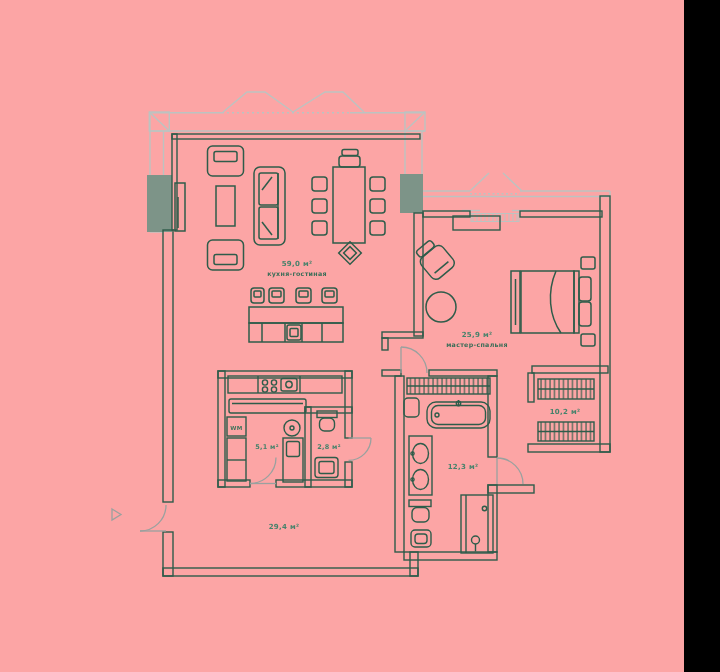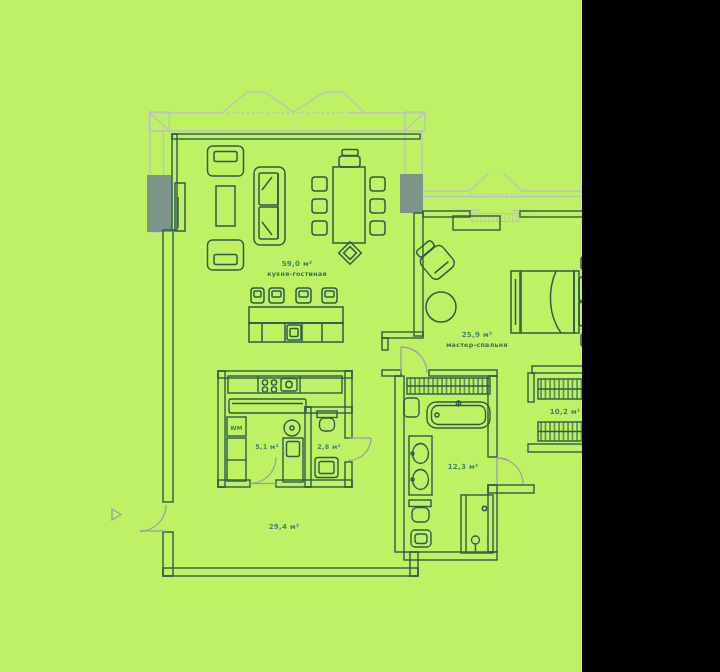--- a/index.html
+++ b/index.html
@@ -1,16 +1,16 @@
 <!DOCTYPE html>
 <html><head>
 <meta charset="utf-8">
 <style>
   html,body{margin:0;padding:0;background:#000;}
-  .stage{position:relative;width:582px;height:672px;background:#bef264;overflow:hidden;}
+  .stage{position:relative;width:684px;height:672px;background:#fca5a5;overflow:hidden;}
   svg{display:block;}
   text{font-family:"DejaVu Sans",sans-serif;font-weight:bold;letter-spacing:.3px;}
   .area-label{font-size:7px;fill:#45826b;text-anchor:middle;}
   .name-label{font-size:6.3px;fill:#3a6e58;text-anchor:middle;}
   .wm-label{font-size:5.6px;fill:#41745c;text-anchor:middle;}
 </style>
 </head>
 <body>
 
 <div class="stage">

